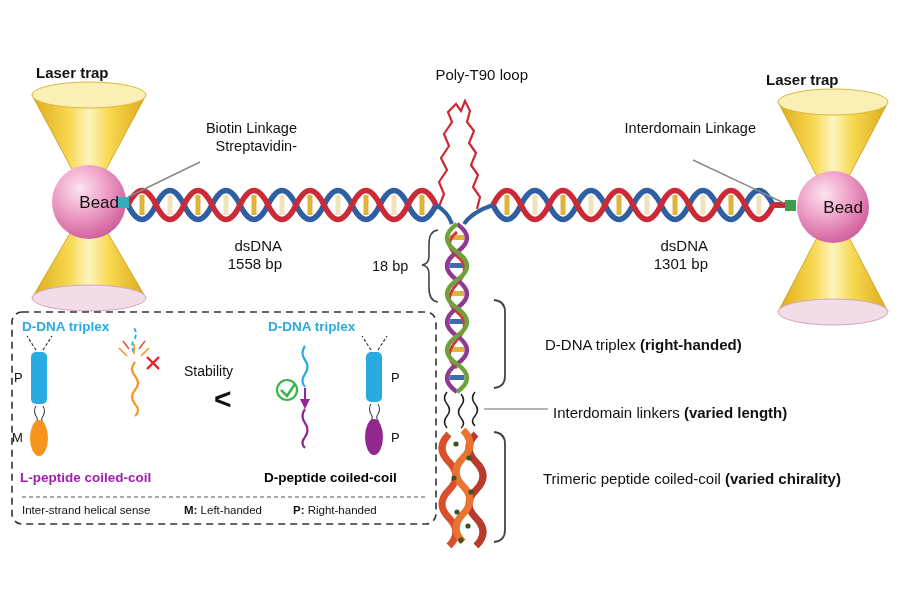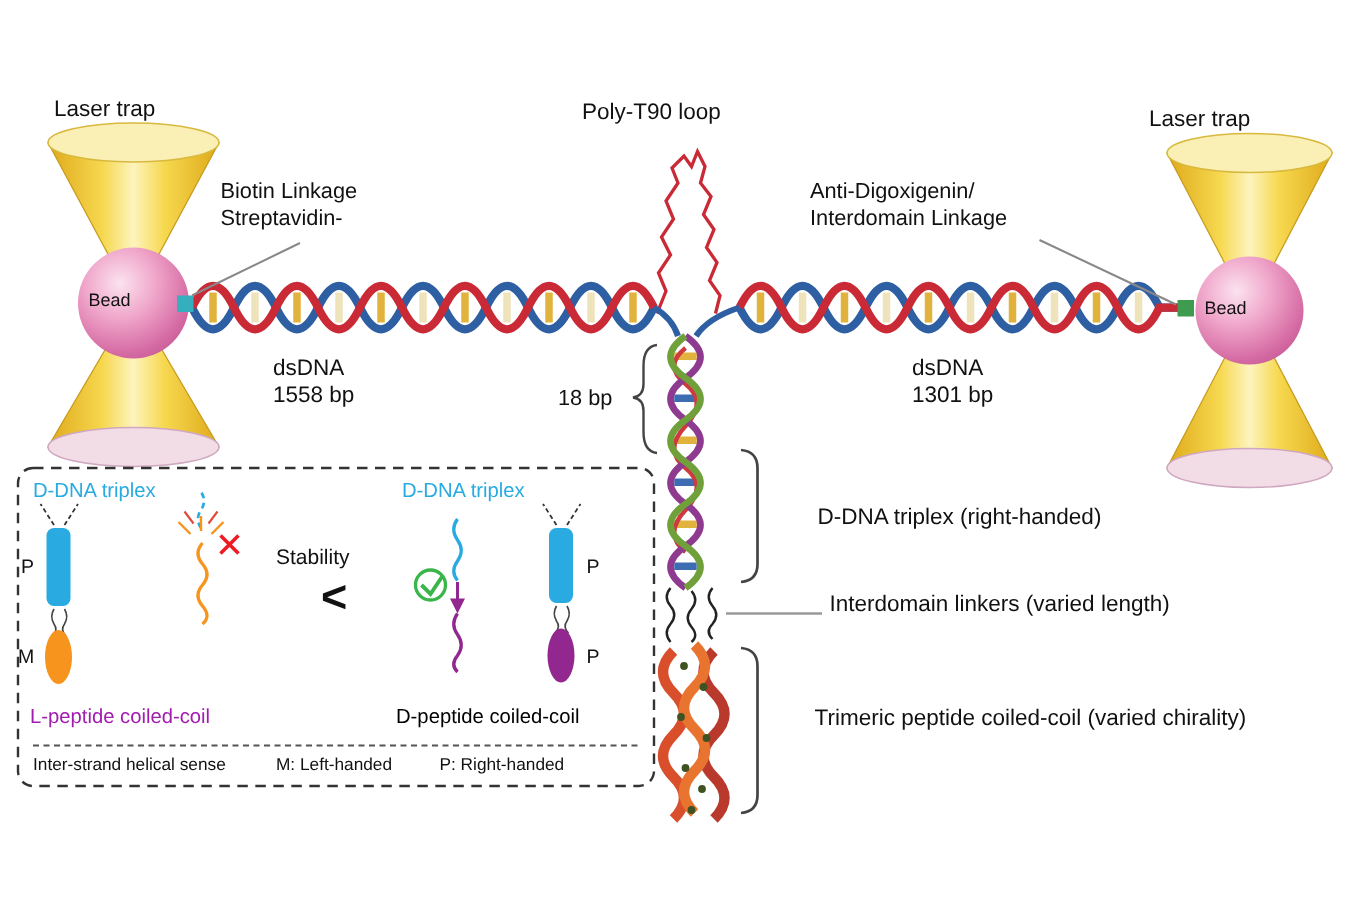--- a/index.html
+++ b/index.html
@@ -1,23 +1,23 @@
 <!DOCTYPE html>
 <html><head>
 <meta charset="utf-8">
 <style>
   html,body{margin:0;padding:0}
   body{width:900px;height:600px;position:relative;background:#fff;
        font-family:"Liberation Sans",sans-serif;color:#111;overflow:hidden}
   svg{position:absolute;left:0;top:0}
   .lbl{position:absolute;font-size:15px;line-height:1.22;white-space:nowrap;color:#111}
-  .center{text-align:left}
-  .b{font-weight:normal}
+  .center{text-align:right}
+  .b{font-weight:bold}
   .f14{font-size:14.5px}
-  .bead{font-size:12px}
+  .bead{font-size:17px}
   .cyan{color:#29ABE2}
   .orange{color:#a21caf}
   .purple{color:#000000}
   .t13{font-size:13.5px}
   .t12{font-size:13px}
   .legend{font-size:11.5px}
   .cmp{font-size:30px;font-weight:bold}
 </style>
 </head>
 <body>
@@ -162,21 +162,20 @@
 <div class="lbl b" style="left:766px;top:71px">Laser trap</div>
 
 <div class="lbl center" style="left:388px;top:66px;width:140px">Poly-T90 loop</div>
 
 <div class="lbl center f14" style="left:147px;top:120px;width:150px">
   <div>Biotin Linkage</div>
   <div>Streptavidin-</div>
 </div>
 
 <div class="lbl center f14" style="left:540px;top:120px;width:216px">
-  <div>Anti-Digoxigenin/</div>
   <div>Interdomain Linkage</div>
 </div>
 
 <div class="lbl center bead" style="left:59px;top:193px;width:60px">Bead</div>
 <div class="lbl center bead" style="left:803px;top:198px;width:60px">Bead</div>
 
 <div class="lbl center" style="left:182px;top:237px;width:100px">
   <div>dsDNA</div>
   <div>1558 bp</div>
 </div>
@@ -185,21 +184,21 @@
   <div>dsDNA</div>
   <div>1301 bp</div>
 </div>
 
 <div class="lbl f14" style="left:372px;top:258px">18 bp</div>
 
 <div class="lbl" style="left:545px;top:336px">
   <span>D-DNA triplex </span><span class="b">(right-handed)</span>
 </div>
 
-<div class="lbl" style="left:553px;top:394px">
+<div class="lbl" style="left:553px;top:404px">
   <span>Interdomain linkers </span><span class="b">(varied length)</span>
 </div>
 
 <div class="lbl" style="left:543px;top:470px">
   <span>Trimeric peptide coiled-coil </span><span class="b">(varied chirality)</span>
 </div>
 
 <div class="lbl b t13 cyan" style="left:22px;top:319px">D-DNA triplex</div>
 <div class="lbl b t13 cyan" style="left:268px;top:319px">D-DNA triplex</div>
 

